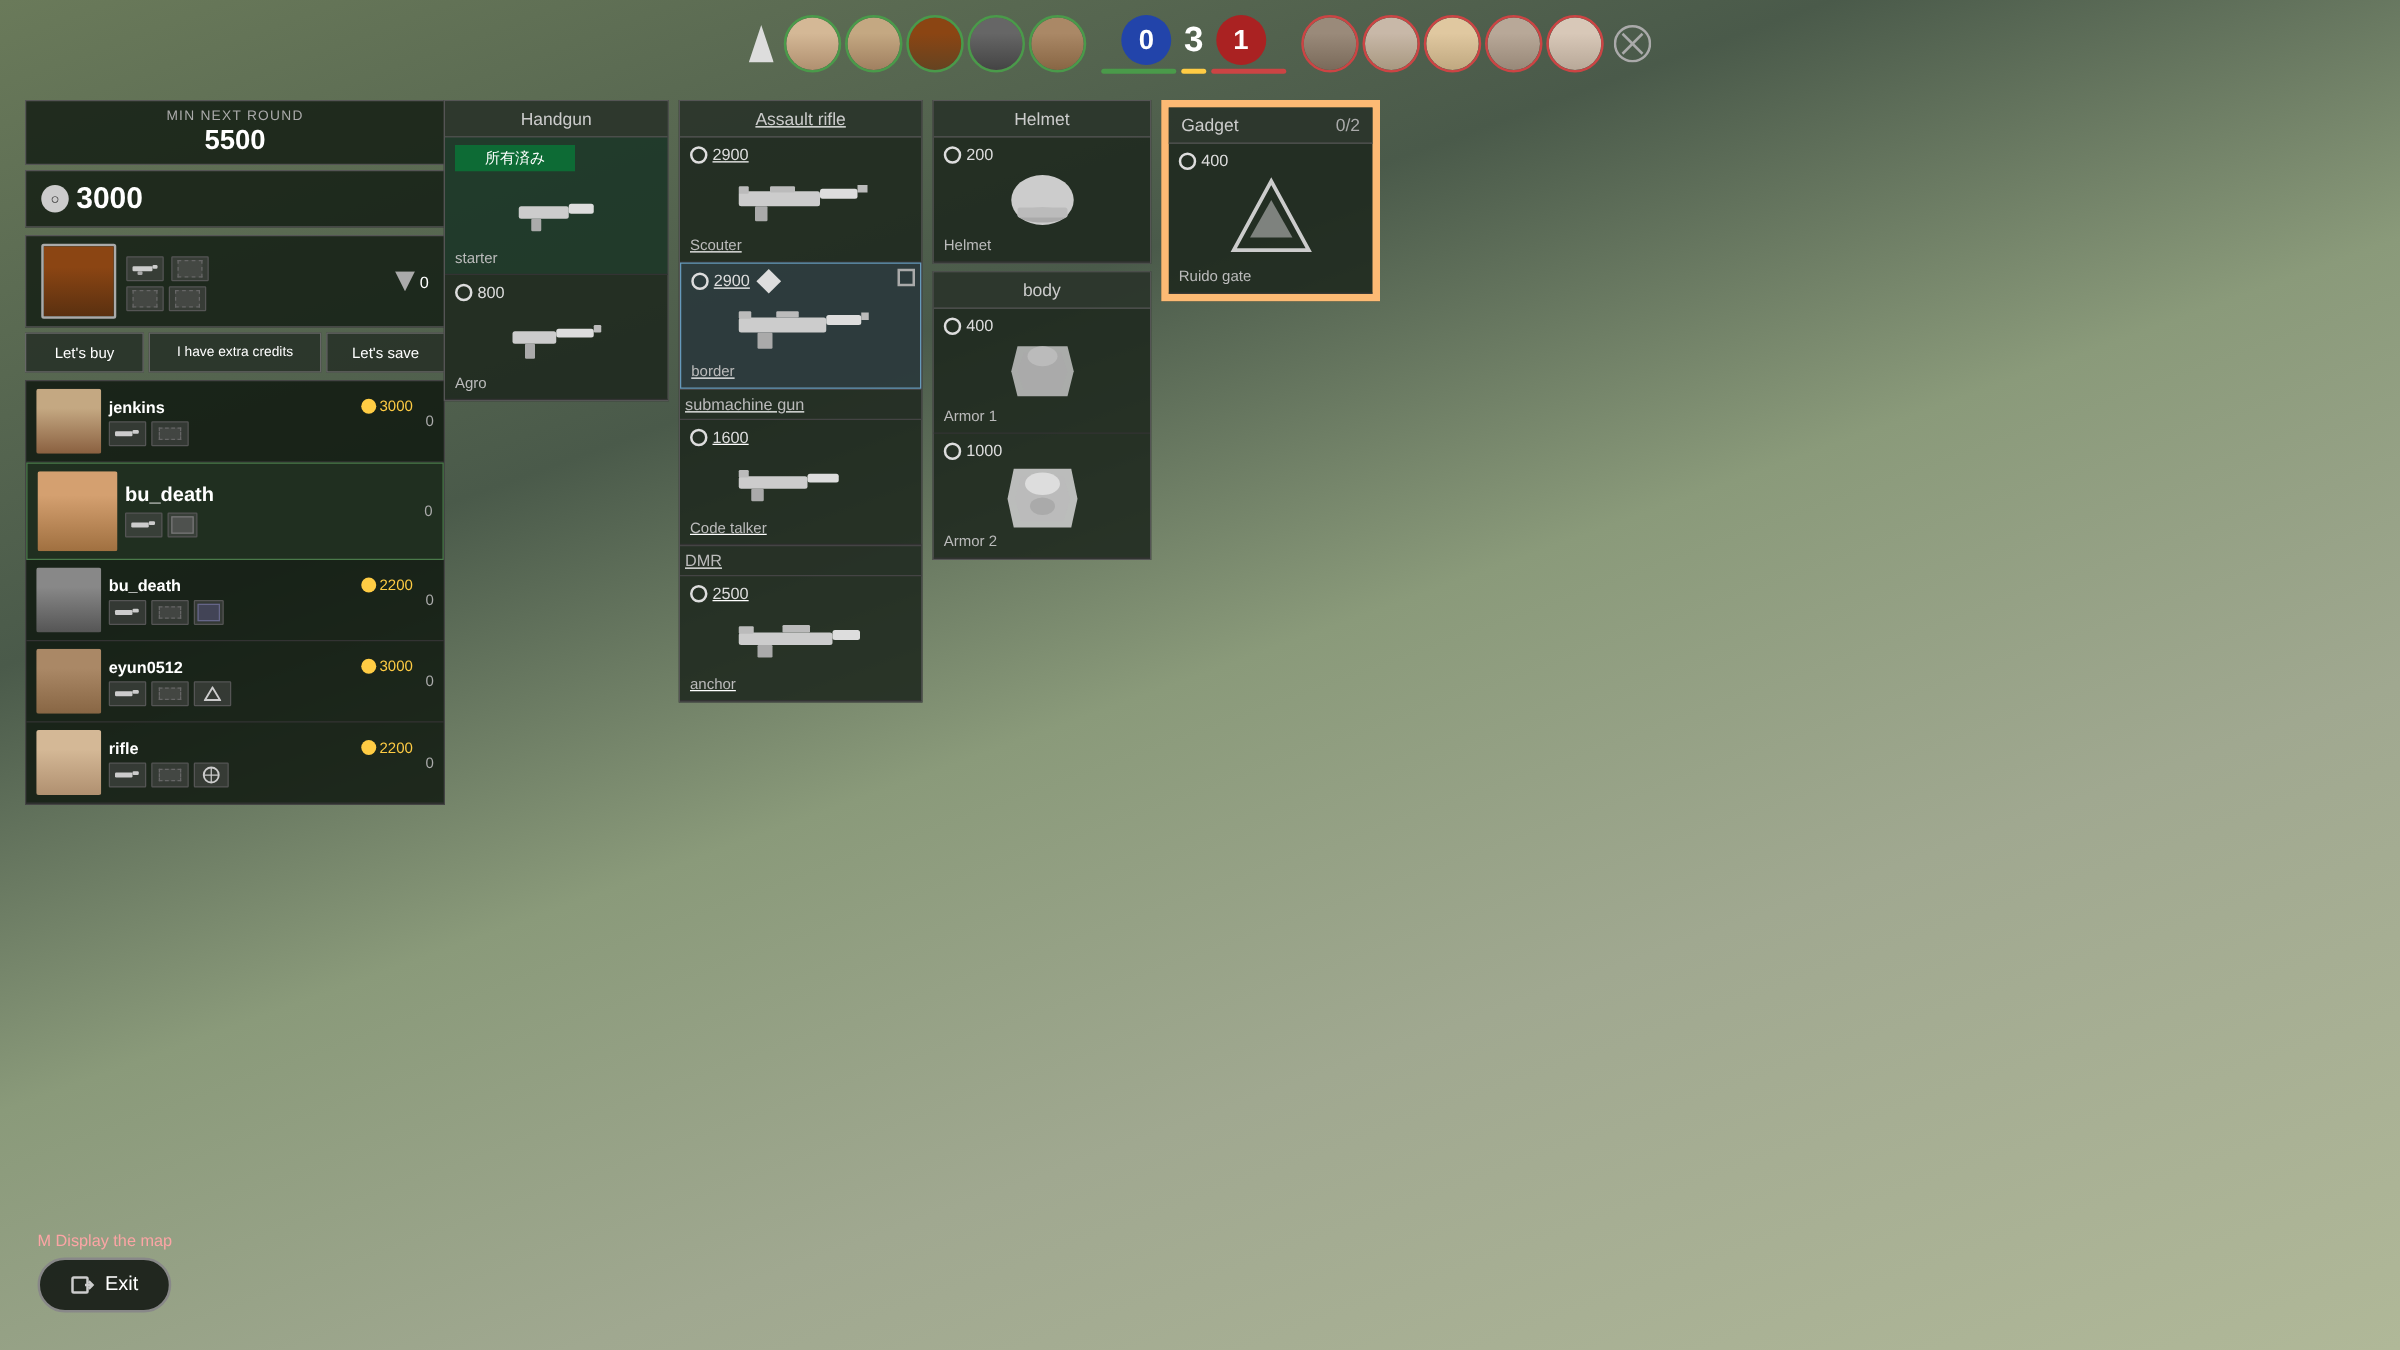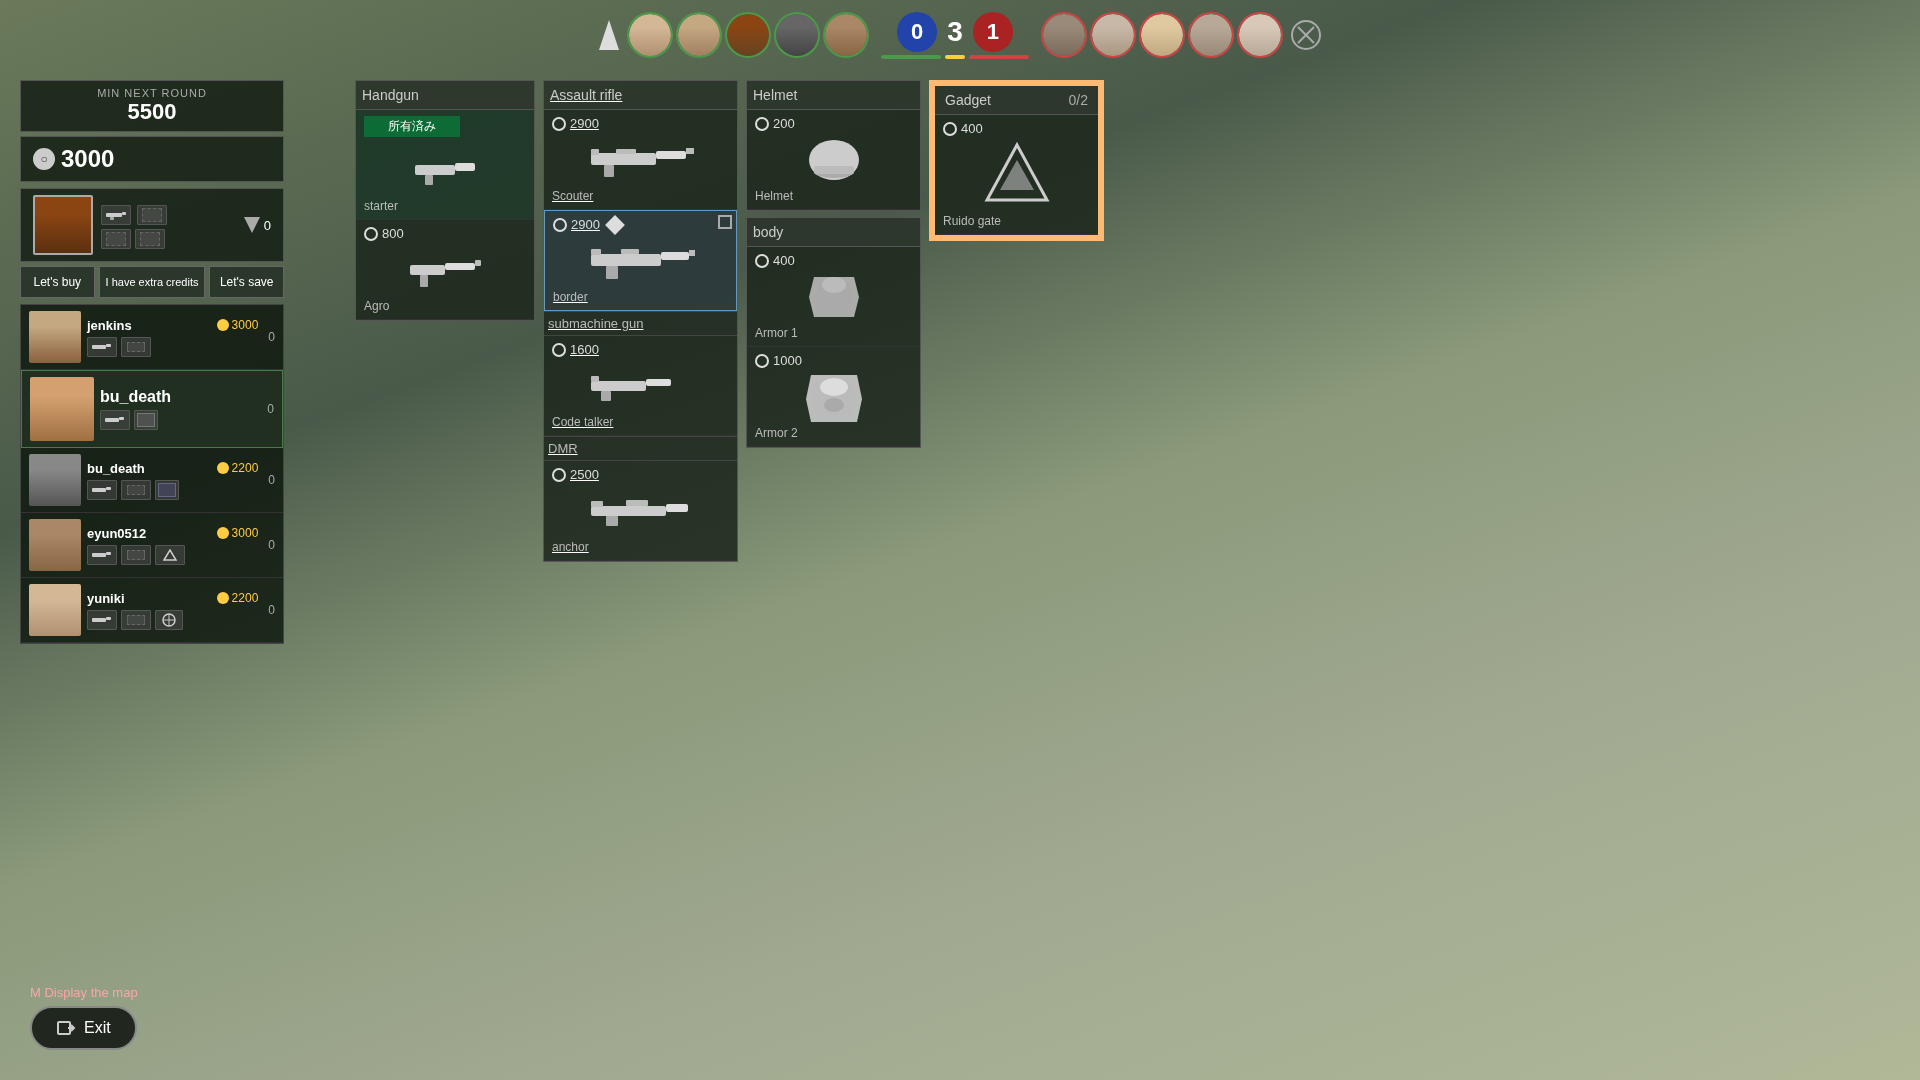--- a/index.html
+++ b/index.html
@@ -81,21 +81,21 @@
       justify-content: center;
       font-size: 22px;
       font-weight: bold;
     }
 
     
     .left-panel {
       position: absolute;
       left: 20px;
       top: 80px;
-      width: 264px;
+      width: 336px;
       z-index: 10;
     }
 
     .next-round-box {
       background: rgba(20,30,20,0.85);
       border: 1px solid #555;
       padding: 6px 10px;
       margin-bottom: 4px;
       text-align: center;
     }
@@ -279,21 +279,21 @@
       gap: 6px;
     }
 
     .shop-category {
       background: rgba(30,40,30,0.88);
       border: 1px solid #555;
       min-width: 180px;
     }
 
     .shop-header {
-      text-align: left;
+      text-align: center;
       padding: 6px;
       font-size: 14px;
       color: #ccc;
       background: rgba(50,60,50,0.7);
       border-bottom: 1px solid #555;
     }
 
     .shop-item {
       padding: 6px 8px;
       border-bottom: 1px solid #333;
@@ -628,21 +628,21 @@
       </div>
       <div style="font-size:12px;color:#aaa;margin-left:4px;">0</div>
     </div>
 
     <div class="team-member">
       <div class="member-avatar">
         <div style="width:100%;height:100%;background:linear-gradient(180deg,#d4b896 30%,#b09070 100%);"></div>
       </div>
       <div class="member-info">
         <div style="display:flex;justify-content:space-between;align-items:center;">
-          <span class="member-name">yuniki</span>
+          <span class="member-name">rifle</span>
           <span class="member-credits">
             <span style="width:12px;height:12px;border-radius:50%;background:#ffcc44;display:inline-block;"></span>
             <span>2200</span>
           </span>
         </div>
         <div class="member-weapons" style="margin-top:4px;">
           <div class="member-weapon-box">
             <svg width="22" height="12" viewBox="0 0 22 12">
                 <rect x="1" y="4" width="14" height="4" fill="#ccc" rx="1"></rect>
                 <rect x="15" y="3" width="5" height="3" fill="#ccc" rx="1"></rect>

